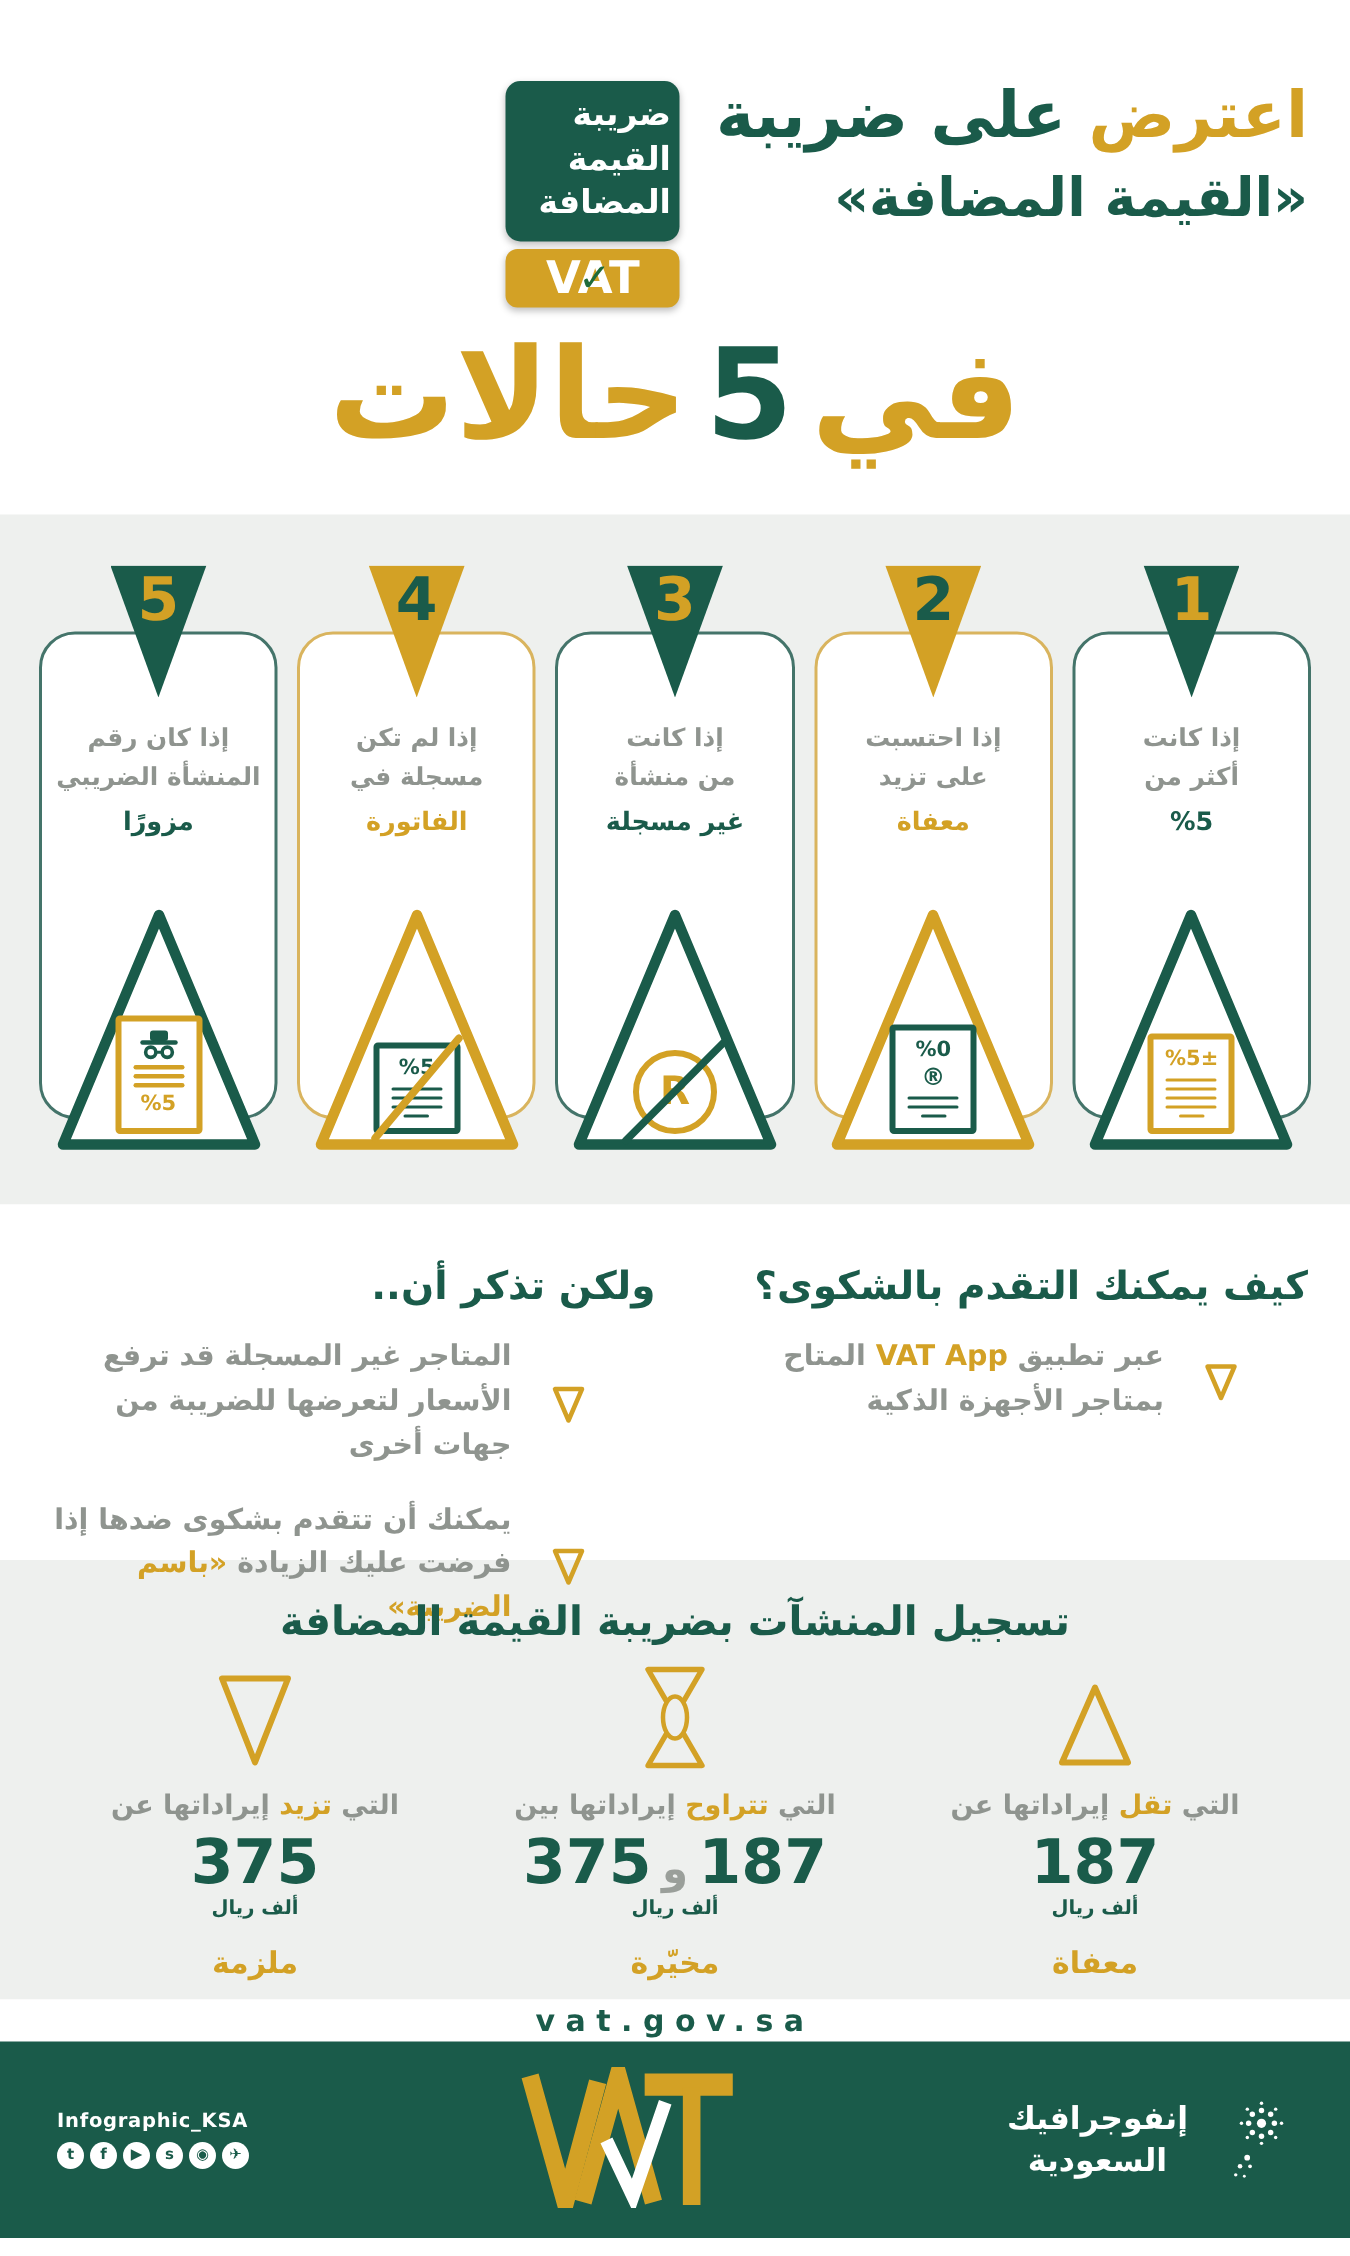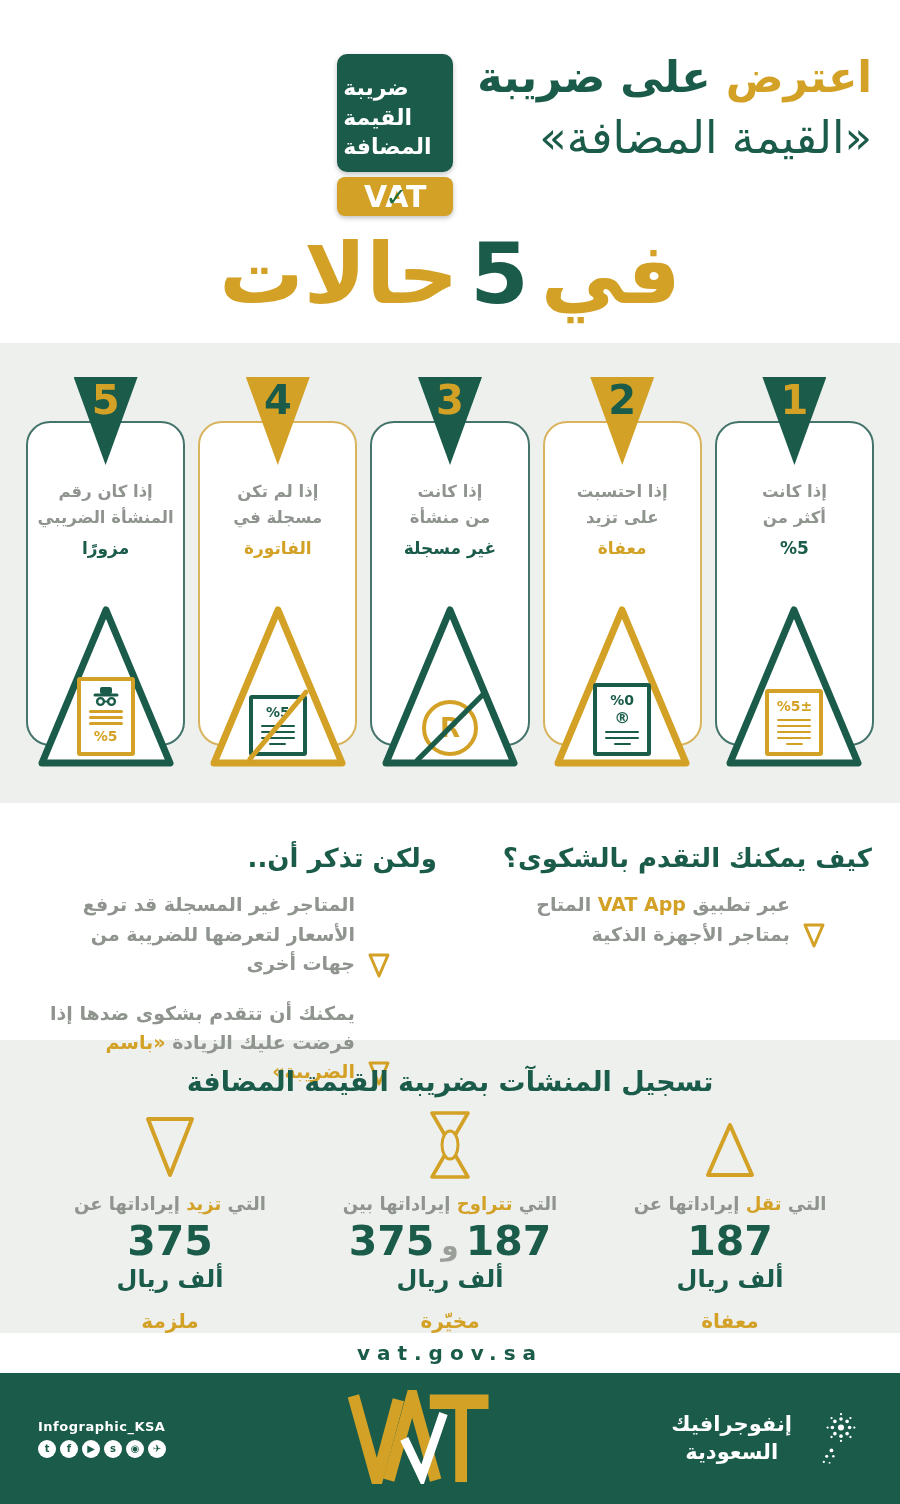--- a/index.html
+++ b/index.html
@@ -13,23 +13,23 @@
   *{margin:0;padding:0;box-sizing:border-box;}
   body{background:#fff;font-family:"DejaVu Sans","Liberation Sans",sans-serif;}
   .page{width:900px;height:1504px;direction:rtl;background:#fff;overflow:hidden;position:relative;}
 
   
   .header{height:343px;padding:54px 28px 0;}
   .header-top{display:flex;gap:24px;justify-content:flex-start;}
   .t1{font-size:43px;font-weight:800;line-height:1.1;}
   .t1 .w-gold{color:var(--gold);}
   .t1 .w-green{color:var(--green);}
-  .t2{font-size:45px;font-weight:400;color:var(--green);margin-top:12px;line-height:1.1;}
+  .t2{font-size:36px;font-weight:700;color:var(--green);margin-top:12px;line-height:1.1;}
   .logo-mini{width:116px;flex:none;}
-  .logo-mini-top{background:var(--green);border-radius:10px;padding:19px 6px 10px;text-align:left;color:#fff;font-weight:700;font-size:22px;line-height:1.35;box-shadow:0 2px 5px rgba(0,0,0,.25);}
+  .logo-mini-top{background:var(--green);border-radius:10px;padding:8px 6px 10px;text-align:right;color:#fff;font-weight:700;font-size:22px;line-height:1.35;box-shadow:0 2px 5px rgba(0,0,0,.25);}
   .logo-mini-top span{display:block;}
   .logo-mini-vat{background:var(--gold);border-radius:8px;margin-top:5px;text-align:center;color:#fff;font-weight:800;font-size:30px;line-height:1.3;position:relative;box-shadow:0 2px 5px rgba(0,0,0,.25);}
   .logo-mini-vat .check{position:absolute;left:50%;top:4px;transform:translateX(-45%);color:#1f6b3a;font-size:26px;font-weight:800;}
   .t3{margin-top:14px;text-align:center;font-size:84px;font-weight:800;line-height:1.05;color:var(--gold);}
   .t3 .num{color:var(--green);padding:0 12px;}
 
   
   .cards{background:var(--bg);height:460px;padding:78px 26px 0;}
   .cards-row{display:flex;gap:13px;}
   .case{flex:1;position:relative;}
@@ -65,40 +65,40 @@
   .reg-circle{width:56px;height:56px;border:4px solid var(--gold);border-radius:50%;color:var(--gold);font-weight:800;font-size:26px;display:flex;align-items:center;justify-content:center;position:relative;}
   .slash{position:absolute;border-radius:3px;z-index:4;}
   .slash-gold{width:92px;height:5px;background:var(--gold);top:50%;left:50%;margin:-3px 0 0 -46px;transform:rotate(-50deg);}
   .slash-green{width:98px;height:5px;background:var(--green);top:50%;left:50%;margin:-3px 0 0 -49px;transform:rotate(-45deg);}
 
   
   .twocol{height:237px;padding:40px 28px 0;display:flex;gap:26px;background:#fff;}
   .col{flex:1;}
   .col h3{color:var(--green);font-size:26px;font-weight:800;margin-bottom:16px;line-height:1.2;}
   .bullets{padding-right:46px;display:flex;flex-direction:column;gap:20px;}
-  .bullet{display:flex;gap:12px;align-items:flex-end;}
+  .bullet{display:flex;gap:26px;align-items:center;}
   .bullet svg{flex:none;margin-top:4px;}
   .bullet-text{color:var(--gray);font-size:19px;font-weight:700;line-height:1.55;max-width:320px;}
   .em{color:var(--gold);}
 
   
   .registration{background:var(--bg);height:293px;padding-top:26px;}
   .reg-heading{text-align:center;color:var(--green);font-size:27px;font-weight:800;}
   .tiers{display:flex;padding:0 30px;margin-top:8px;}
   .tier{flex:1;text-align:center;}
   .tier-icon{height:88px;display:flex;align-items:flex-end;justify-content:center;padding-bottom:12px;}
   .tier-line{color:var(--gray);font-size:18px;font-weight:700;}
   .tier-num{color:var(--green);font-size:41px;font-weight:800;line-height:1.15;margin-top:4px;}
   .tier-num .sep{color:#9a9f9a;font-size:28px;font-weight:700;padding:0 7px;}
   .tier-num .sep:empty{padding:0;}
-  .tier-unit{color:var(--green);font-size:24px;font-weight:800;}
+  .tier-unit{color:var(--green);font-size:13px;font-weight:800;}
   .tier-status{color:var(--gold);font-size:20px;font-weight:800;margin-top:16px;}
 
   
-  .urlbar{height:40px;background:#fff;display:flex;align-items:center;justify-content:center;}
+  .urlbar{height:28px;background:#fff;display:flex;align-items:center;justify-content:center;}
   .urlbar span{color:var(--green);font-weight:800;font-size:20px;letter-spacing:7px;direction:ltr;unicode-bidi:embed;}
   .footer{height:131px;background:var(--green);display:flex;align-items:center;justify-content:space-between;padding:0 38px;}
   .brand{display:flex;align-items:center;gap:28px;}
   .brand-text{color:#fff;font-size:21px;font-weight:700;line-height:1.3;text-align:center;}
   .brand-text span{display:block;}
   .social{direction:ltr;}
   .handle{color:#fff;font-size:13px;font-weight:700;letter-spacing:.5px;}
   .sicons{display:flex;gap:4px;margin-top:6px;}
   .sicon{width:18px;height:18px;border-radius:50%;background:#fff;color:var(--green);font-size:10px;font-weight:800;display:flex;align-items:center;justify-content:center;line-height:1;}
 </style>

